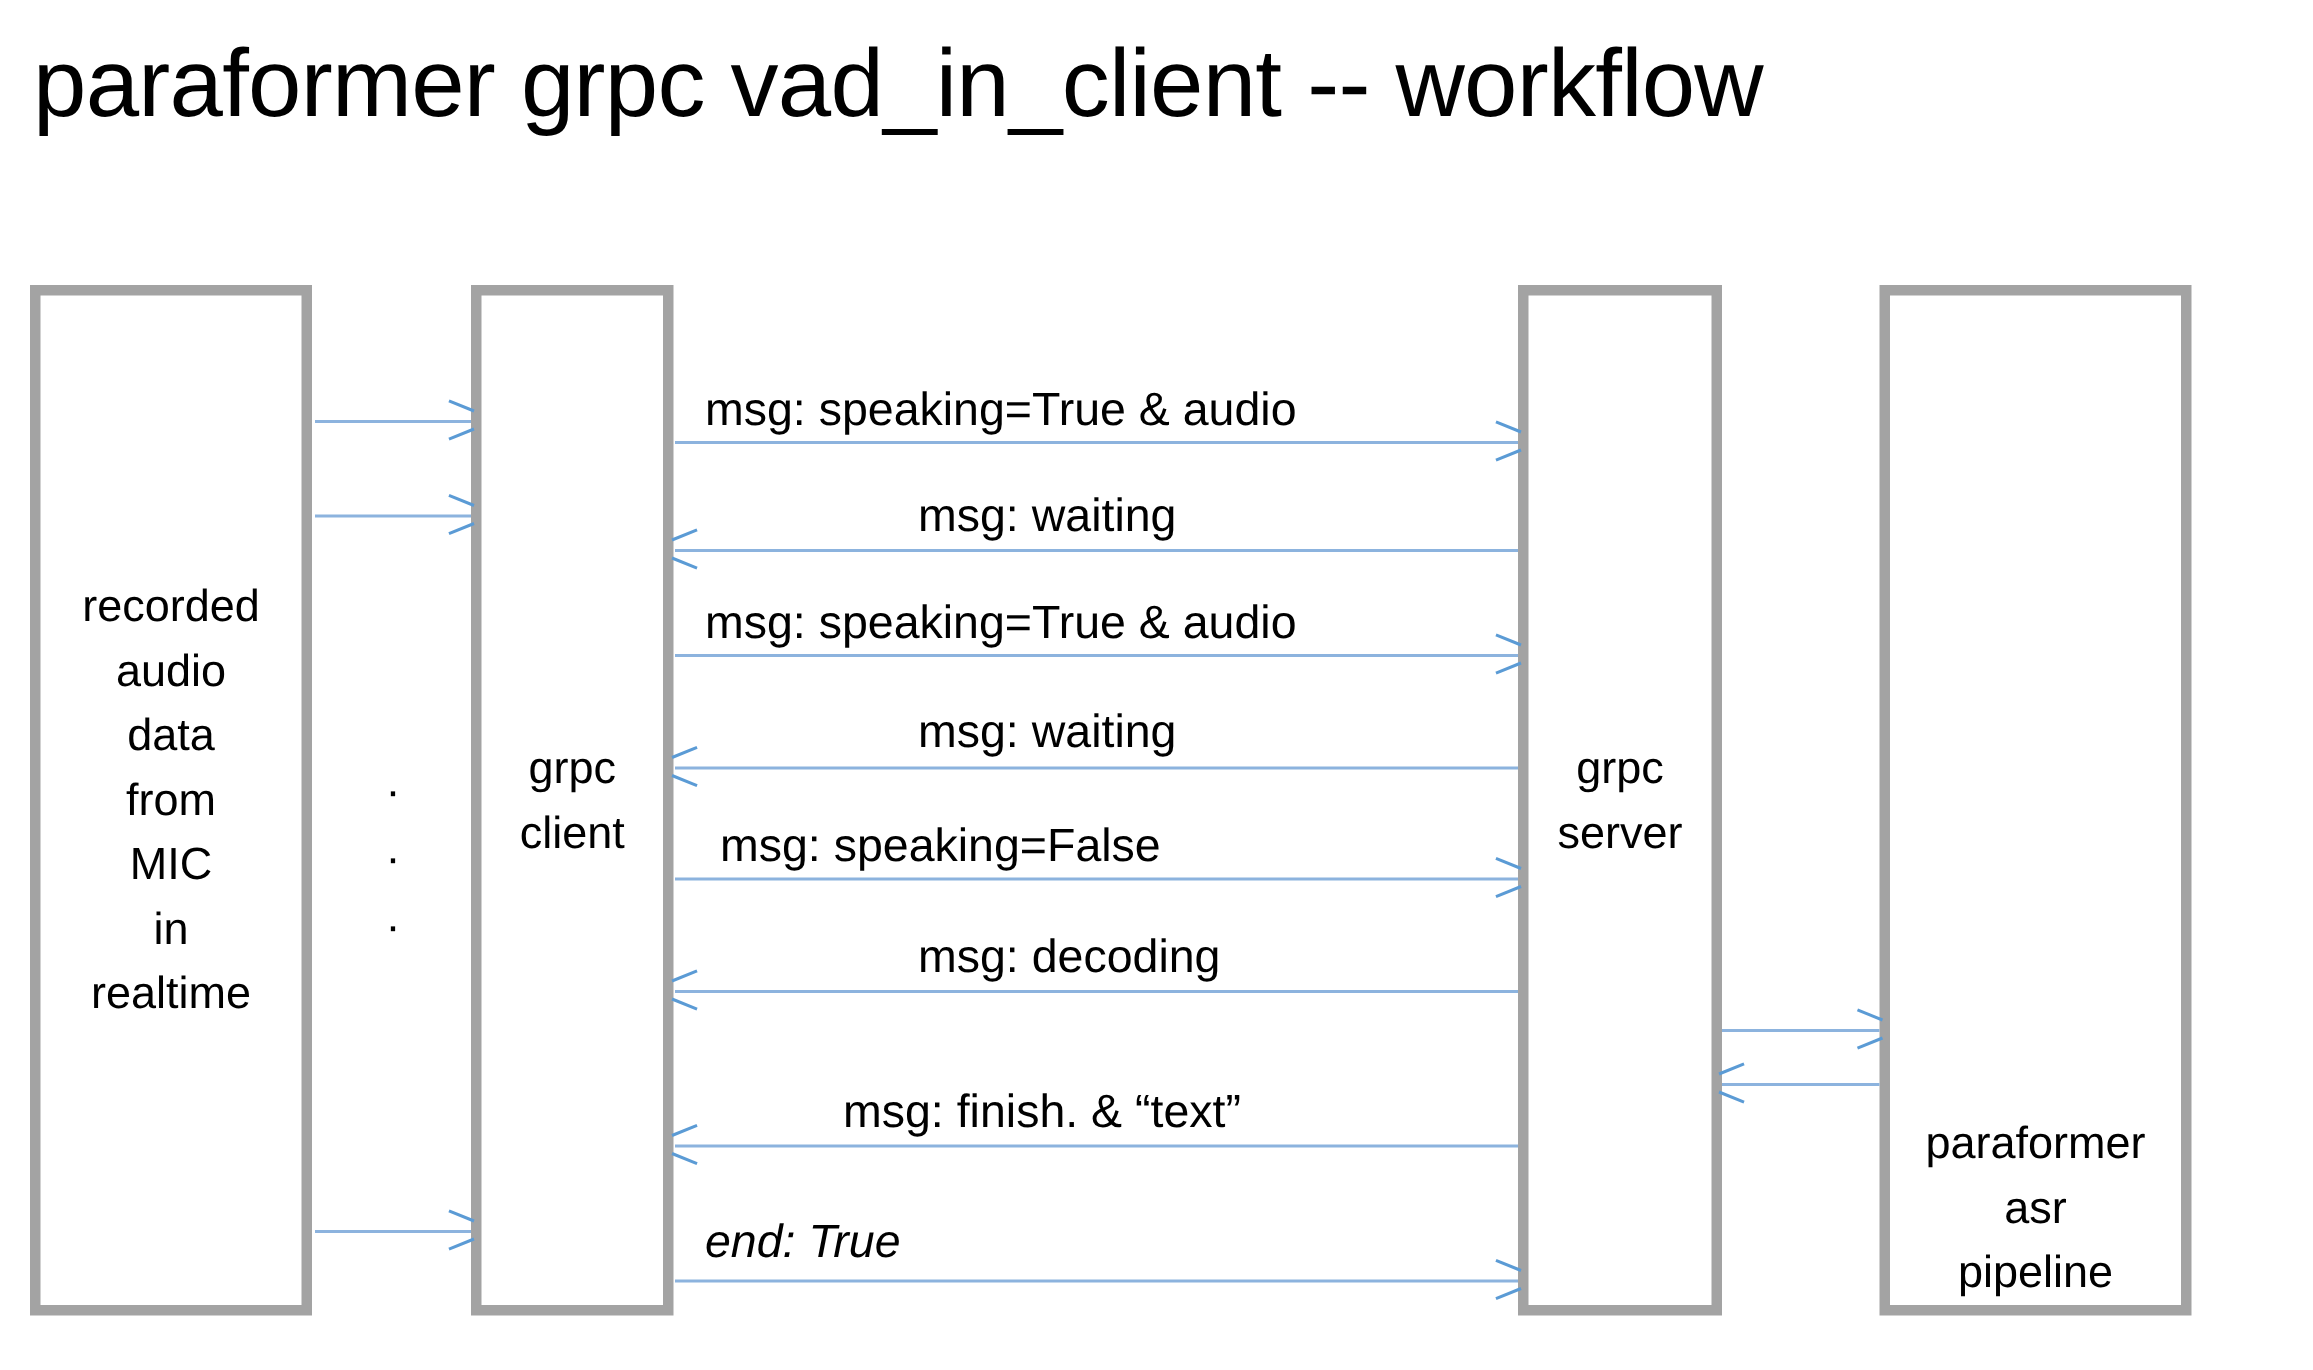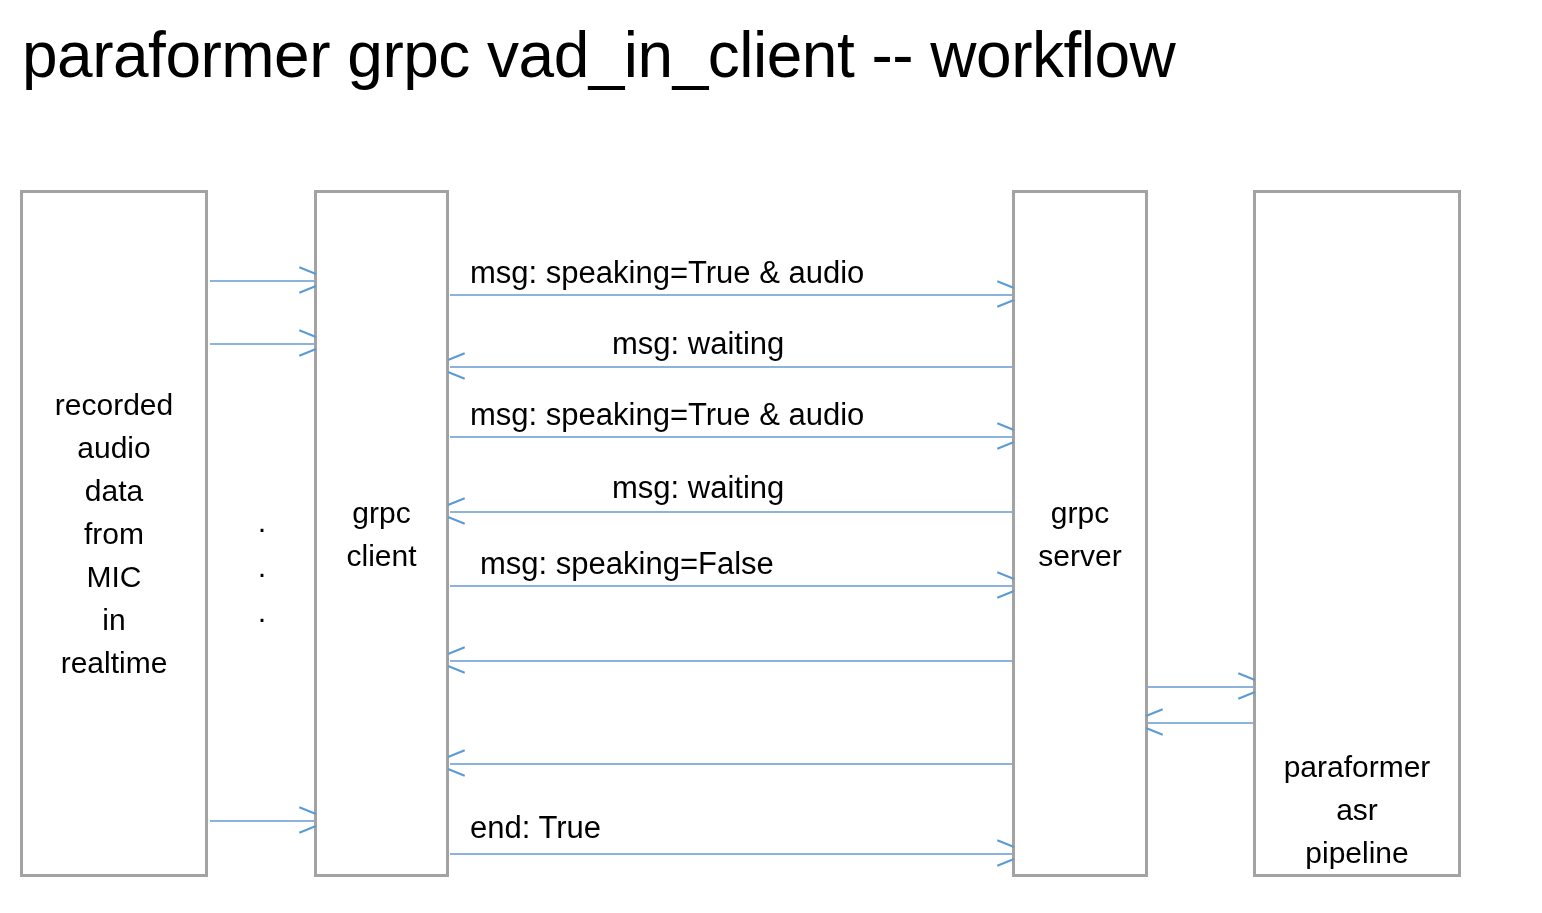--- a/index.html
+++ b/index.html
@@ -24,21 +24,21 @@
     left: 22px;
     top: 20px;
     font-size: 64px;
     line-height: 1.1;
     color: #000000;
     white-space: nowrap;
     letter-spacing: -0.5px;
   }
   .lifeline-box {
     position: absolute;
-    border: 3px solid #a3a3a3;
+    border: 7px solid #a3a3a3;
     background: #ffffff;
     box-sizing: border-box;
     display: flex;
     align-items: center;
     justify-content: center;
     text-align: center;
   }
   .lifeline-label {
     font-size: 30px;
     line-height: 43px;
@@ -185,35 +185,37 @@
   </div>
 
   <div class="msg-label left" style="left:480px; top:546px;">msg: speaking=False</div>
   <div class="arrow right" style="left:450px; top:585px; width:562px;">
     <span class="head-open to-right">
         <i></i>
         <i></i>
       </span>
   </div>
 
+  <div class="msg-label right" style="left:612px; top:620px; width:400px;">msg: decoding</div>
   <div class="arrow" style="left:450px; top:660px; width:562px;">
     <span class="head-open to-left">
         <i></i>
         <i></i>
       </span>
   </div>
 
+  <div class="msg-label right" style="left:562px; top:723px; width:450px;">msg: finish. &amp;  “text”</div>
   <div class="arrow" style="left:450px; top:763px; width:562px;">
     <span class="head-open to-left">
         <i></i>
         <i></i>
       </span>
   </div>
 
-  <div class="msg-label left" style="left:470px; top:810px;">end: True</div>
+  <div class="msg-label left" style="left:470px; top:810px;font-style:italic;">end: True</div>
   <div class="arrow right" style="left:450px; top:853px; width:562px;">
     <span class="head-open to-right">
         <i></i>
         <i></i>
       </span>
   </div>
 
   <div class="arrow right" style="left:1148px; top:686px; width:105px;">
     <span class="head-open to-right">
         <i></i>

